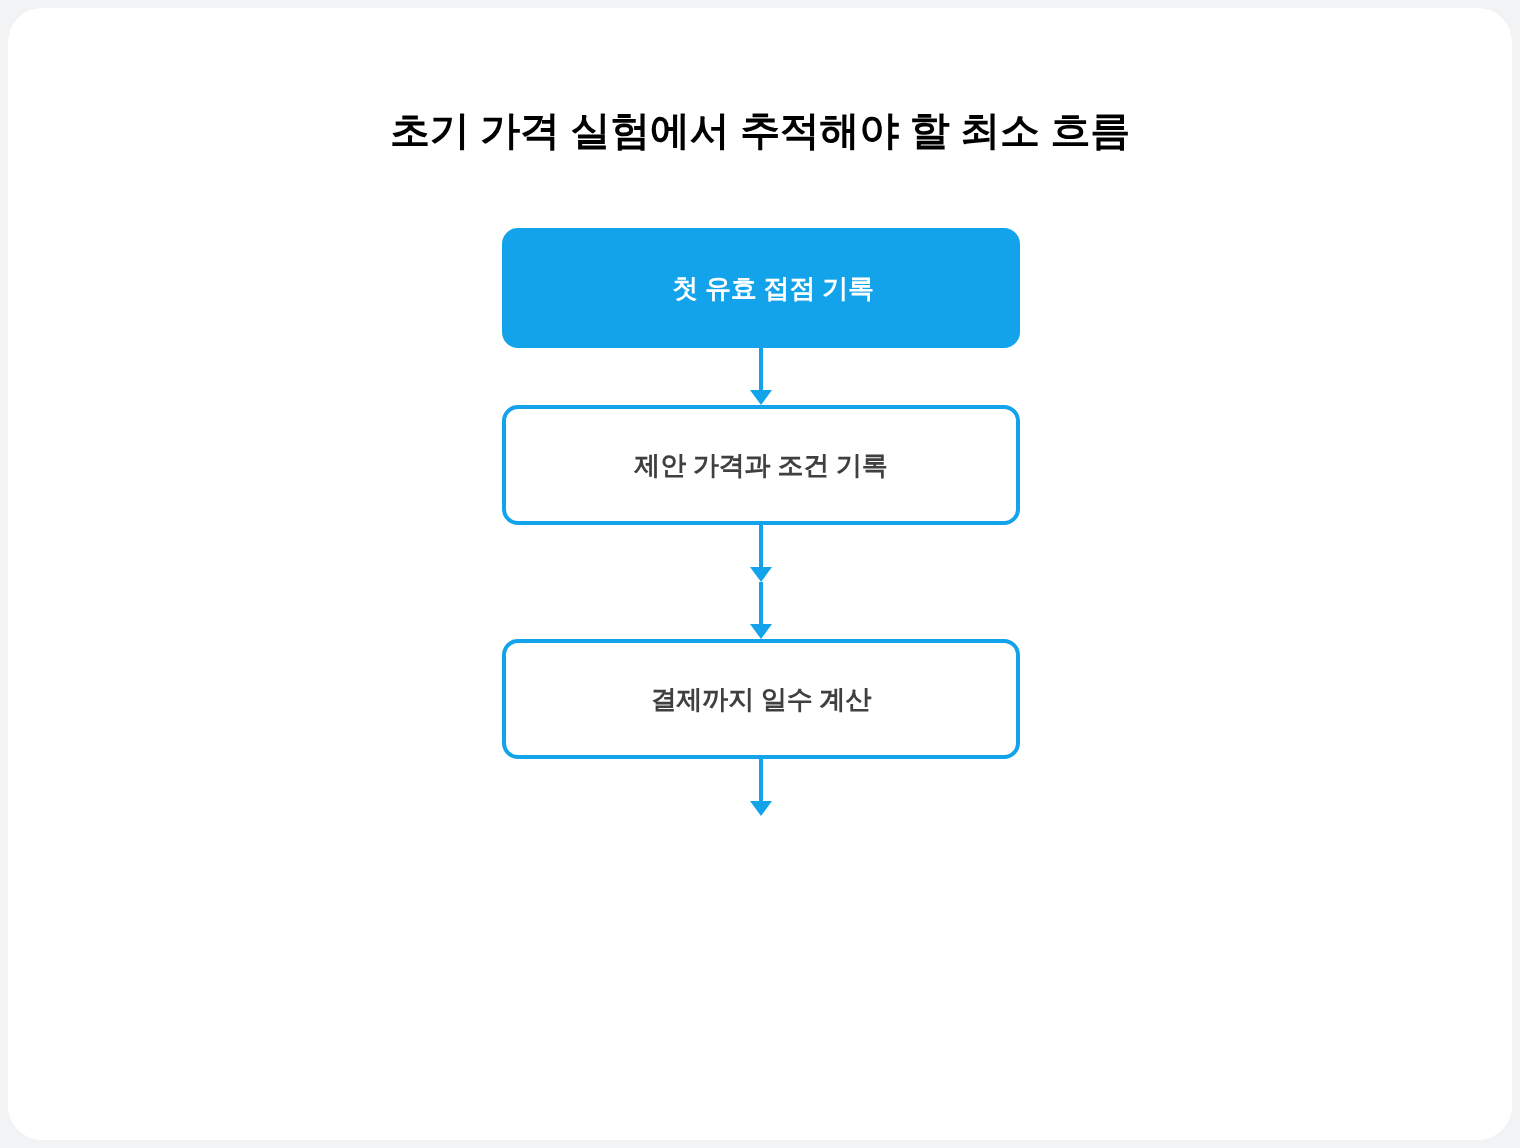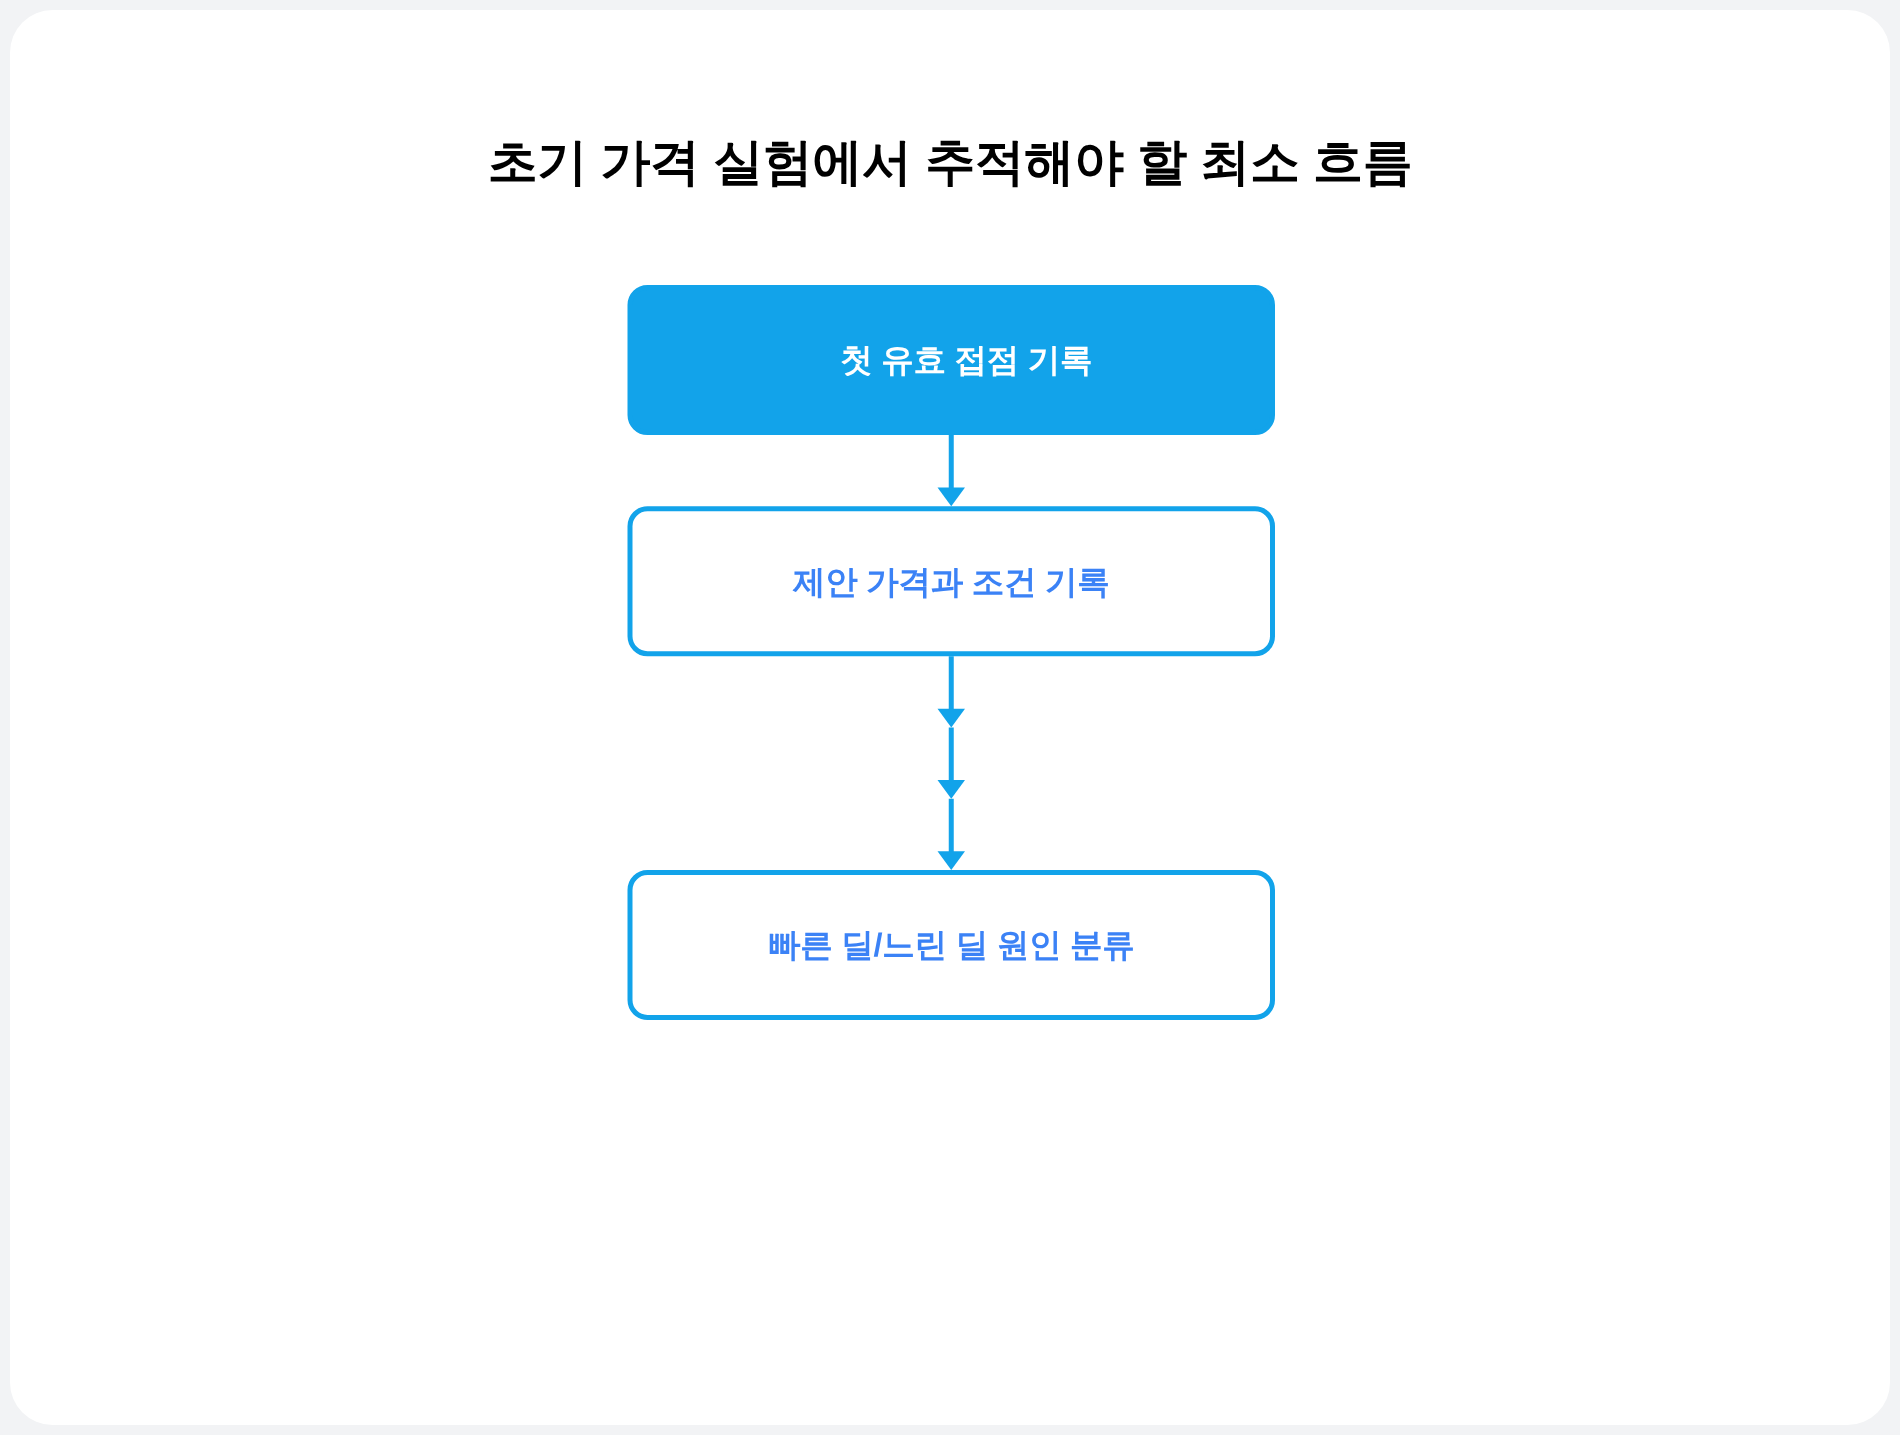--- a/index.html
+++ b/index.html
@@ -67,21 +67,21 @@
 
   .node.is-primary {
     background: #12a3ea;
     border-color: #12a3ea;
     padding-left: 24px;
   }
 
   .node-label {
     font-size: 26px;
     font-weight: bold;
-    color: #3b82f6;
+    color: #404040;
     letter-spacing: -0.2px;
     line-height: 1.25;
     text-align: center;
     white-space: nowrap;
   }
 
   .node.is-primary .node-label {
     color: #ffffff;
   }
 
@@ -143,26 +143,26 @@
       <div class="connector-line"></div>
       <div class="connector-head"></div>
     </div>
 
 
     <div class="connector">
       <div class="connector-line"></div>
       <div class="connector-head"></div>
     </div>
 
+    <div class="flow-step">
+      <div class="node">
+        <span class="node-label">결제까지 일수 계산</span>
+      </div>
+    </div>
 
     <div class="connector">
       <div class="connector-line"></div>
       <div class="connector-head"></div>
     </div>
 
-    <div class="flow-step">
-      <div class="node">
-        <span class="node-label">빠른 딜/느린 딜 원인 분류</span>
-      </div>
-    </div>
 
   </div>
 </div>
 
 </body></html>

